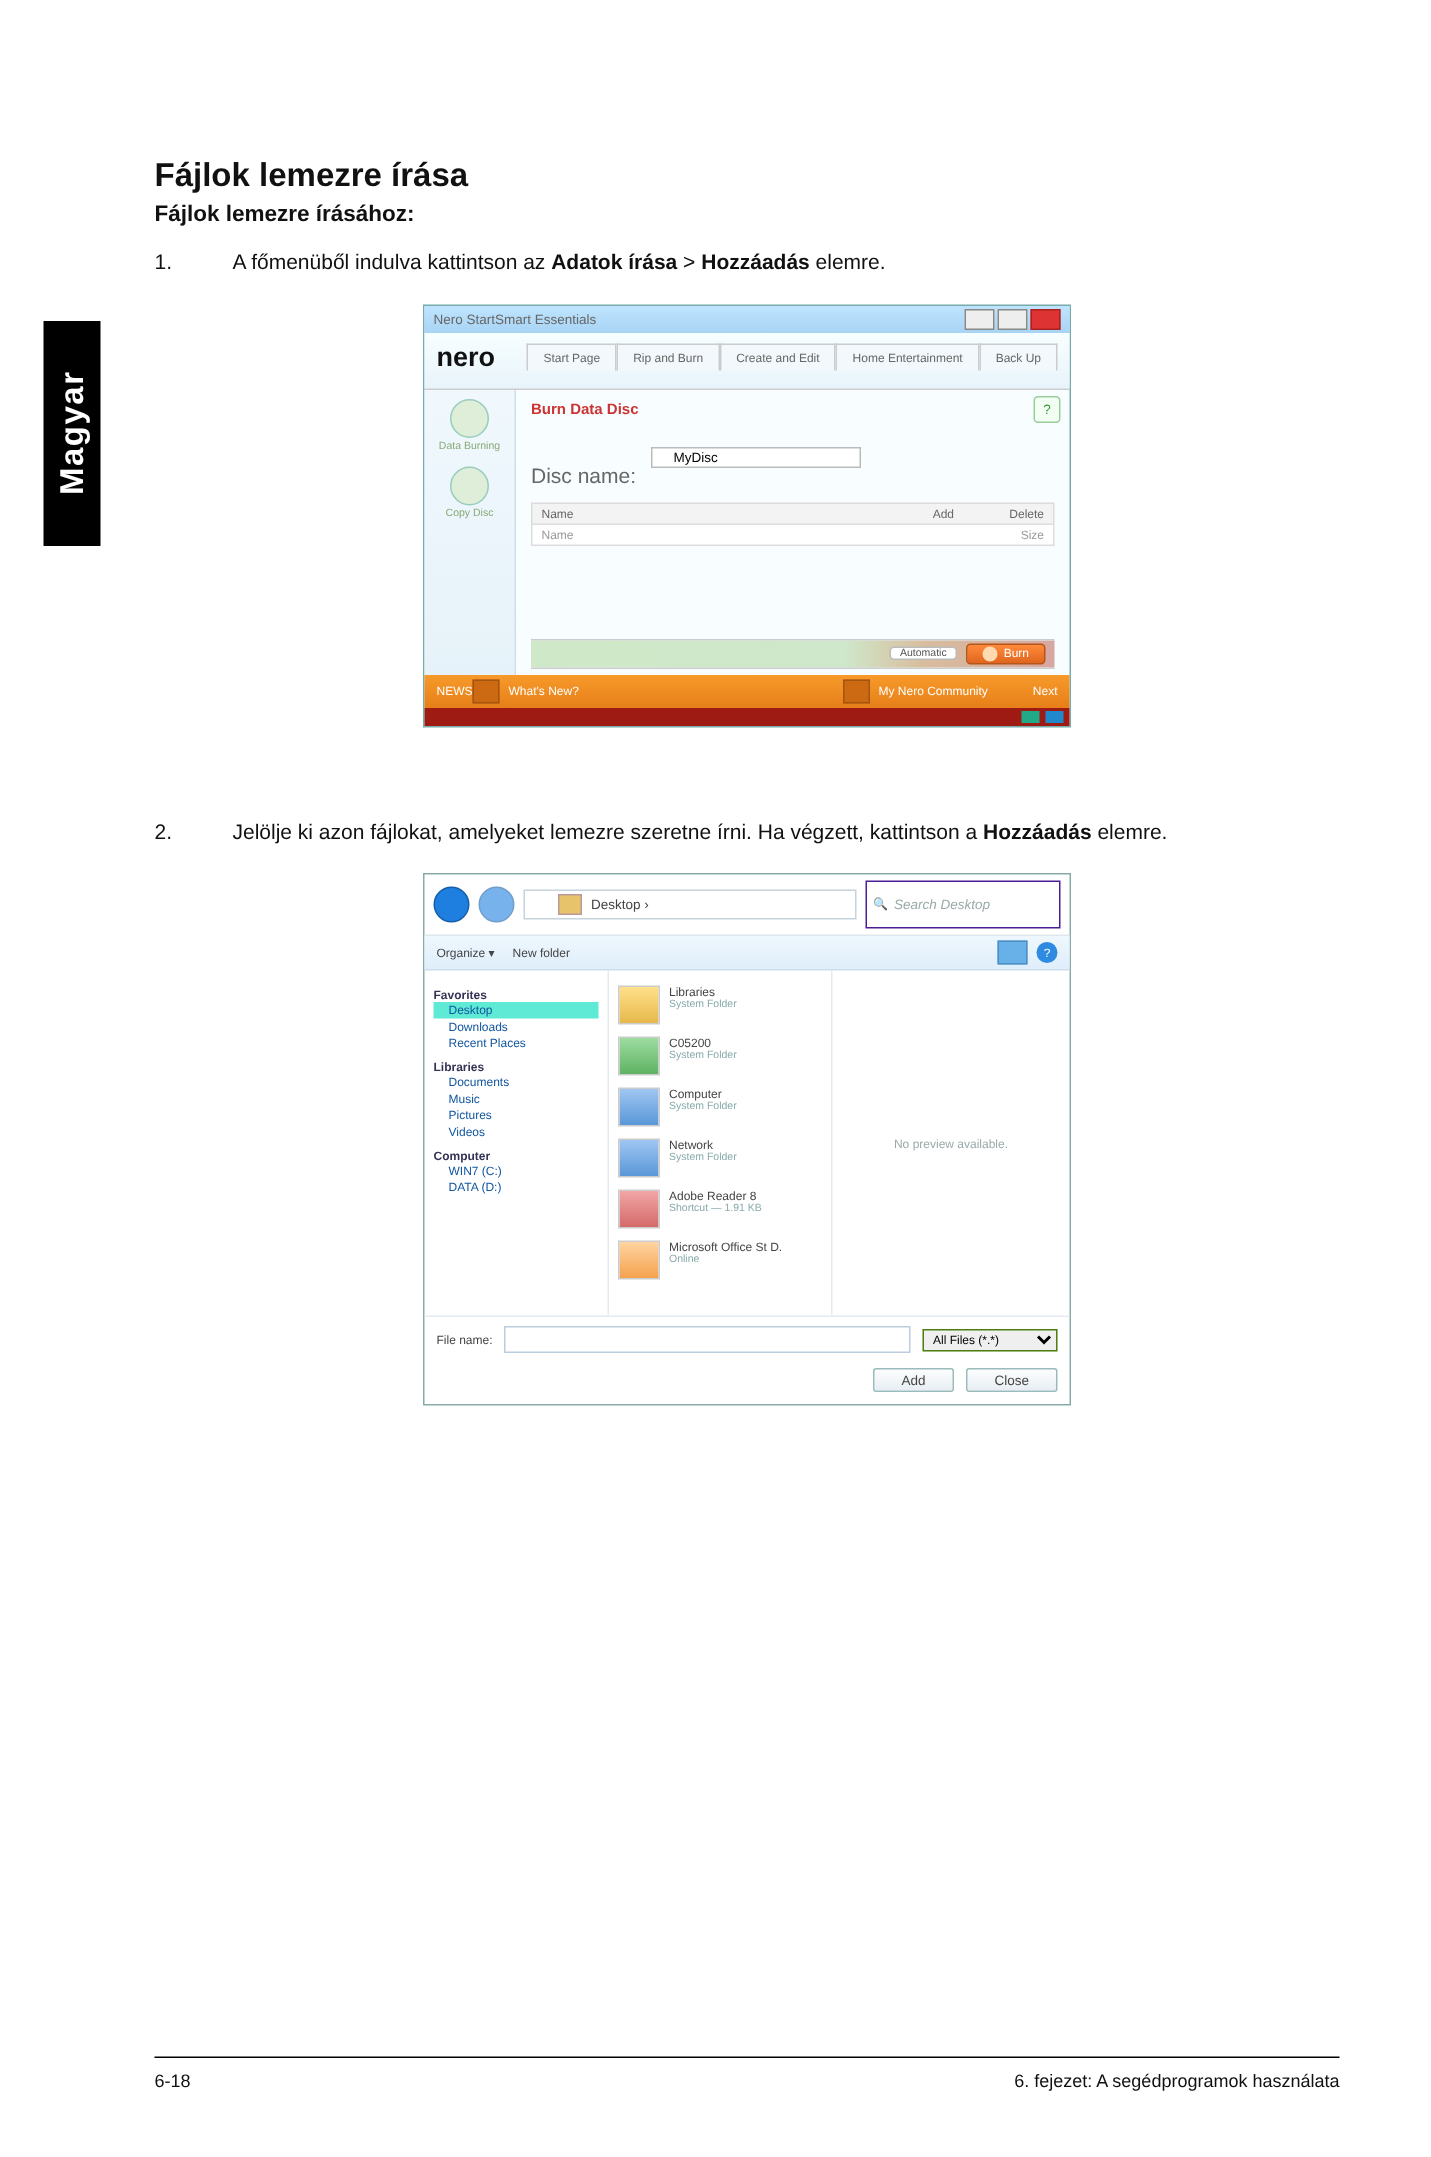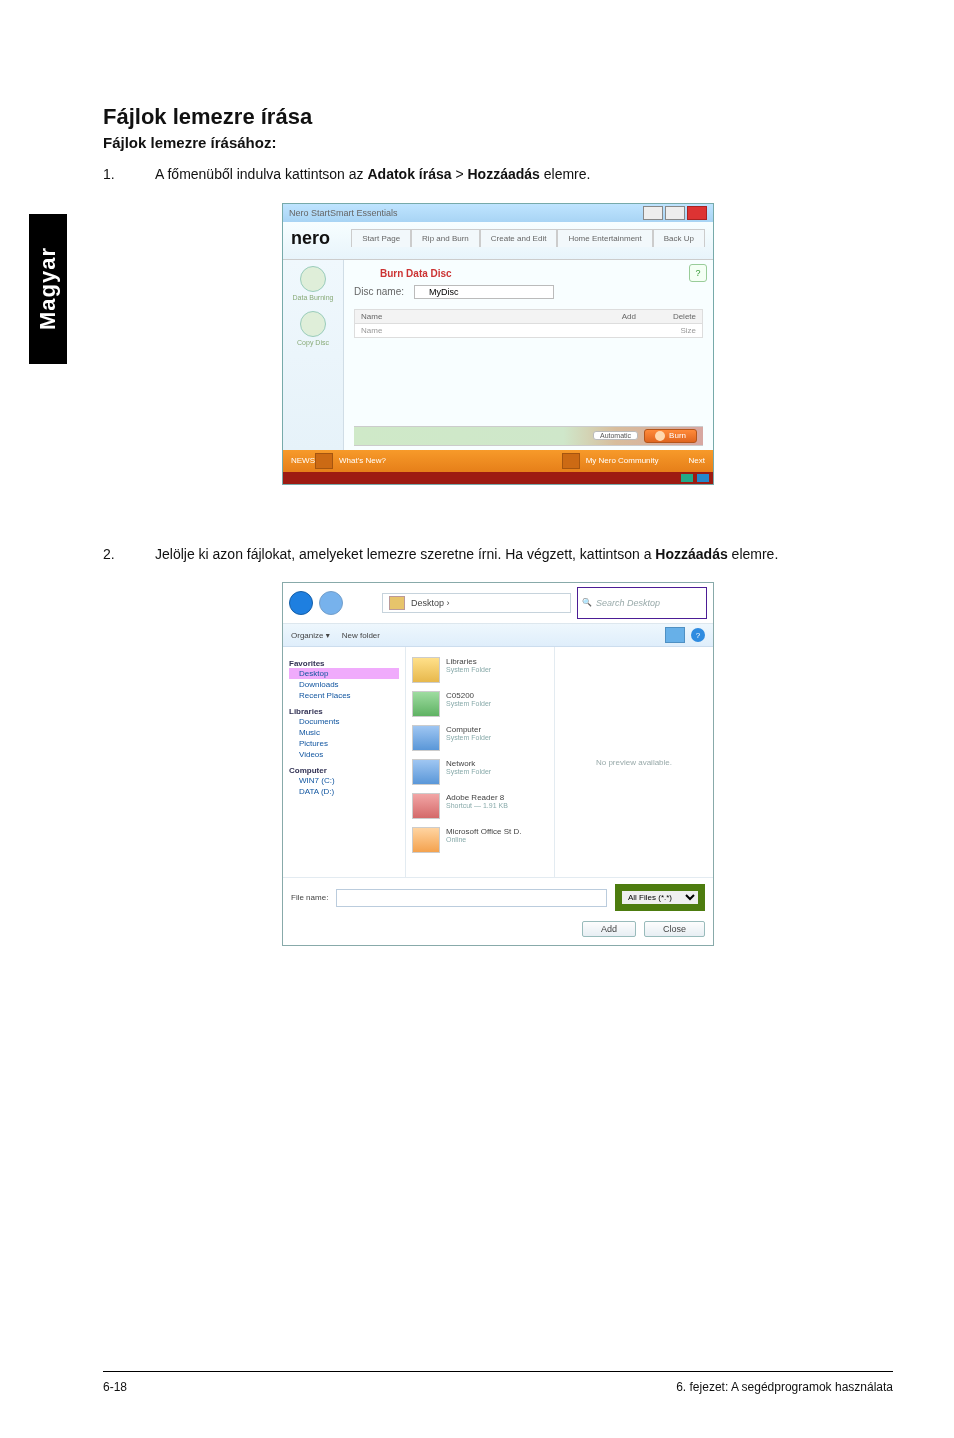--- a/index.html
+++ b/index.html
@@ -123,23 +123,23 @@
     display:flex; flex-direction:column;
     position: relative;
   }
   .fig1 .corner-help {
     position:absolute; right:6px; top:4px;
     width:16px; height:16px; border:1px solid #9c9; border-radius:3px;
     background:#f4fff4;
     display:flex; align-items:center; justify-content:center;
     font-size:9px; color:#393;
   }
-  .fig1 .bdd { color:#c33; font-size:10px; font-weight:600;margin-left:26px; }
+  .fig1 .bdd { color:#c33; font-size:10px; font-weight:600; }
   .fig1 .dn-row { display:flex; align-items:center; gap:10px; margin:6px 0 10px; }
-  .fig1 .dn-row .lbl { font-size:10px; }
+  .fig1 .dn-row .lbl { font-size:14px;margin-top:24px; }
   .fig1 .dn-row input {
     font-size:9px; padding:1px 14px; width:110px;
     border:1px solid #bbb;
   }
   .fig1 .list-head, .fig1 .list-row {
     display:flex; font-size:8px; border:1px solid #ddd;
     background:#fff;
   }
   .fig1 .list-head { background:#f3f3f3; }
   .fig1 .list-head div, .fig1 .list-row div { padding:2px 6px; }
@@ -197,23 +197,22 @@
   }
   .fig2 .tb2 .caps{display:flex;gap:2px}
   .fig2 .tb2 .cap{width:18px;height:12px;border:1px solid #888;background:#eee}
   .fig2 .tb2 .cap.red{background:#d33;border-color:#a22}
   .fig2 .addr {
     display:flex; align-items:center; gap:6px;
     padding:4px 6px; border-bottom:1px solid #dde7ee;
   }
   .fig2 .nav-circ{width:22px;height:22px;border-radius:50%;background:#1e7fe0;border:1px solid #155fa8;}
   .fig2 .crumb{
-    flex:1; border:1px solid #c6d3dc; padding:2px 6px; display:flex; align-items:center; gap:6px;
+    flex:1; border:1px solid #c6d3dc; padding:2px 22px; display:flex; align-items:center; gap:6px;
     background:#fff;
-    margin-left:33px;
   }
   .fig2 .crumb .ico{width:14px;height:12px;background:#e7c46b;border:1px solid #b99}
   .fig2 .sbox{
     width:120px; border:1px solid #4c1d95; padding:10px 4px; color:#9aa; font-style:italic;
     display:flex; gap:4px;
   }
   .fig2 .sbox::before{content:"🔍"; font-style:normal; font-size:8px;}
   .fig2 .toolbar2{
     display:flex; align-items:center; gap:12px;
     background: linear-gradient(#eef7fd,#dfeefb);
@@ -224,21 +223,21 @@
   .fig2 .toolbar2 .rt{margin-left:auto; display:flex; gap:6px; align-items:center;}
   .fig2 .viewbtn{width:18px;height:14px;background:#67b0e8;border:1px solid #4f90c3;}
   .fig2 .helpQ{width:14px;height:14px;border-radius:50%;background:#2e8be0;color:#fff;display:flex;align-items:center;justify-content:center;font-size:8px;}
   .fig2 .body2{display:flex; height:230px;}
   .fig2 .nav2{
     width:110px; border-right:1px solid #e3ebf1;
     padding:6px 6px; overflow:hidden;
   }
   .fig2 .nav2 .grp{font-size:8px; color:#335; margin-top:6px; font-weight:600;}
   .fig2 .nav2 .itm{font-size:8px; color:#1256a0; padding:1px 0 1px 10px;}
-  .fig2 .nav2 .itm.sel{background:#f0abfc;}
+  .fig2 .nav2 .itm.sel{background:#5eead4;}
   .fig2 .mid2{
     width:140px; border-right:1px solid #e3ebf1;
     padding:6px 4px; overflow:hidden;
   }
   .fig2 .tile{display:flex; gap:6px; padding:4px 2px;}
   .fig2 .tile .ticon{width:26px;height:24px;border:1px solid #ccc;background:linear-gradient(#fff,#e6e6e6);}
   .fig2 .tile .ticon.y{background:linear-gradient(#ffe08a,#e7b84c);}
   .fig2 .tile .ticon.g{background:linear-gradient(#9edca0,#5fb263);}
   .fig2 .tile .ticon.b{background:linear-gradient(#9fc6f2,#5a97d8);}
   .fig2 .tile .ticon.r{background:linear-gradient(#f2a6a6,#d46a6a);}
@@ -248,21 +247,21 @@
   .fig2 .prev2{
     flex:1; display:flex; align-items:center; justify-content:center;
     color:#9aa; font-size:8px;
   }
   .fig2 .fnrow{
     display:flex; align-items:center; gap:8px;
     padding:6px 8px; border-top:1px solid #e3ebf1;
   }
   .fig2 .fnrow .lbl{font-size:8px;}
   .fig2 .fnrow .inp{flex:1;height:16px;border:1px solid #bcd;background:#fff;}
-  .fig2 .fnrow select{font-size:8px;padding:1px 2px;border:7px solid #4d7c0f;width:90px;}
+  .fig2 .fnrow select{font-size:8px;padding:1px 2px;border:1px solid #4d7c0f;width:90px;}
   .fig2 .btnrow{
     display:flex; justify-content:flex-end; gap:8px;
     padding:4px 8px 8px;
   }
   .fig2 .btn{
     border:1px solid #9bb; background:linear-gradient(#fdfdfd,#e7eef3);
     padding:2px 18px; font-size:9px; border-radius:2px;
   }
 
   

